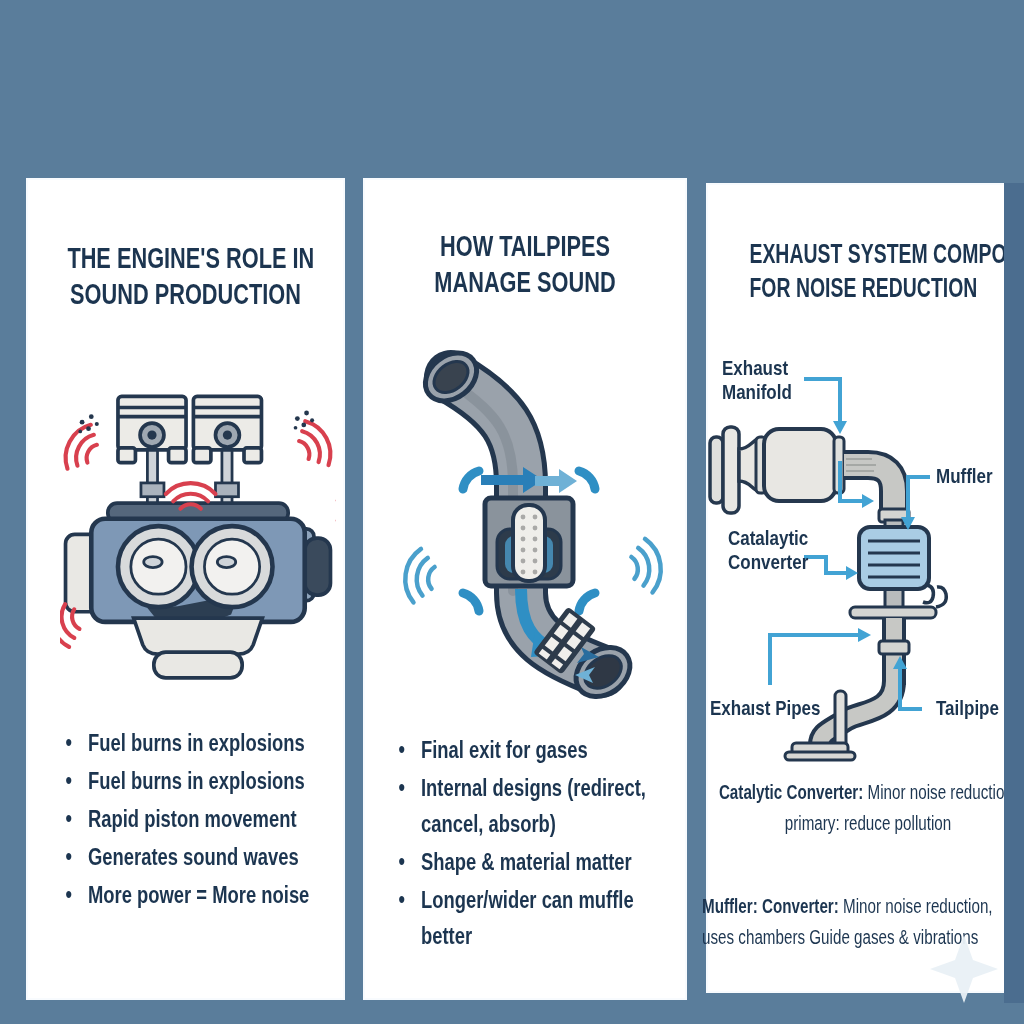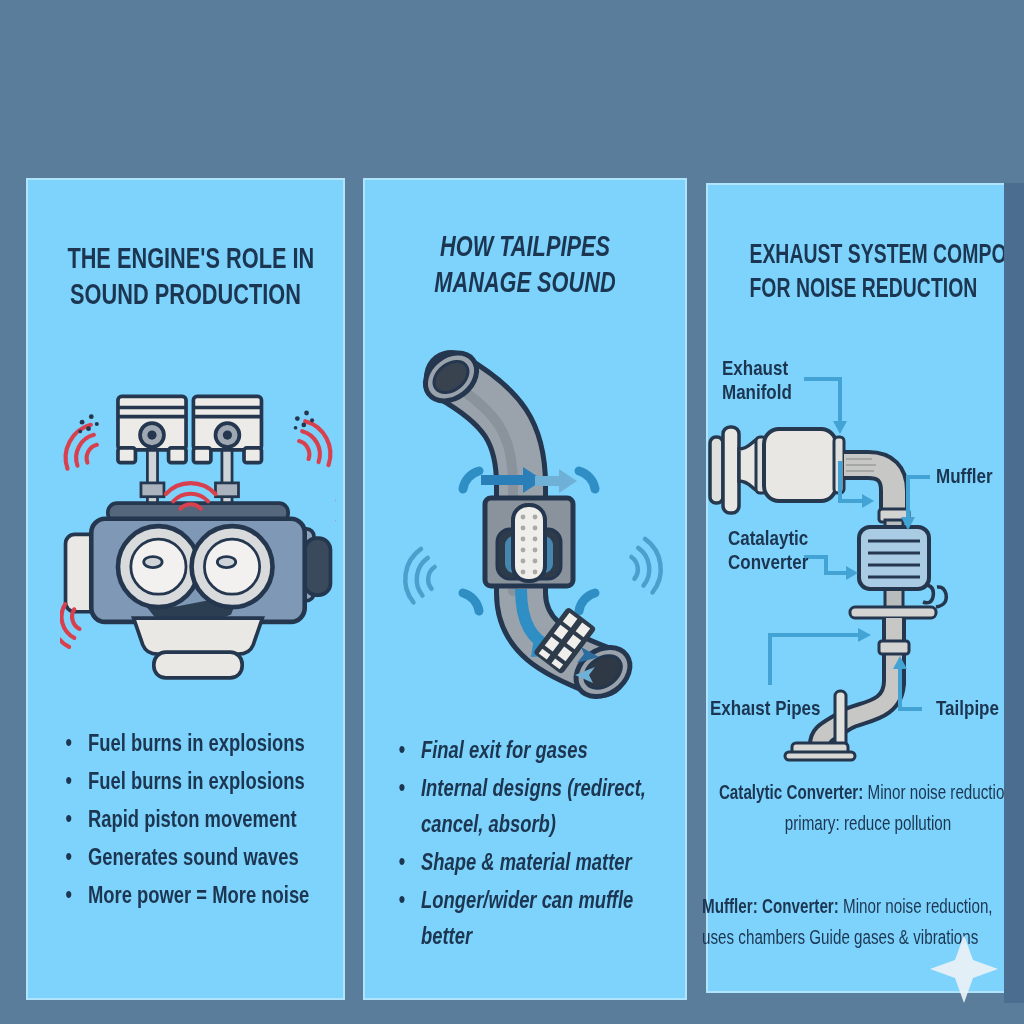--- a/index.html
+++ b/index.html
@@ -5,23 +5,23 @@
   html,body{margin:0;padding:0;}
   body{width:1024px;height:1024px;background:#5a7d9b;font-family:"Liberation Sans",sans-serif;}
   #canvas{position:relative;width:1024px;height:1024px;overflow:hidden;background:#5a7d9b;}
 
   
   .title-block{position:absolute;left:10px;top:5px;width:613px;height:151px;background:#1d3b54;}
   .title-inner{position:absolute;left:30px;top:20px;width:900px;transform:scaleX(.68);transform-origin:0 0;}
   .title-line{font-size:58px;line-height:55px;font-weight:700;color:#f2f6f9;letter-spacing:1px;white-space:nowrap;}
 
   
-  .panel{position:absolute;background:#7dd3fc;border:2px solid rgba(240,247,252,.45);box-sizing:border-box;}
+  .panel{position:absolute;background:#ffffff;border:2px solid rgba(240,247,252,.45);box-sizing:border-box;}
   #panel-engine{left:26px;top:178px;width:319px;height:822px;}
-  #panel-tailpipes{left:363px;top:178px;width:324px;height:822px;font-style:italic;}
+  #panel-tailpipes{left:363px;top:178px;width:324px;height:822px;}
   #panel-exhaust{left:706px;top:183px;width:300px;height:810px;}
 
   .panel-header{position:absolute;width:100%;text-align:center;color:#1c3550;font-weight:700;
     font-size:29px;line-height:36px;transform:scaleX(.75);transform-origin:50% 0;white-space:nowrap;}
   #panel-engine .panel-header{top:60px;}
   #panel-tailpipes .panel-header{top:48px;}
   #panel-exhaust .panel-header{top:52px;font-size:27px;line-height:34px;transform:scaleX(.72);}
 
   .bullets{position:absolute;list-style:none;margin:0;padding:0;color:#1c3550;font-weight:700;
     font-size:23px;line-height:36px;transform:scaleX(.8);transform-origin:0 0;}

